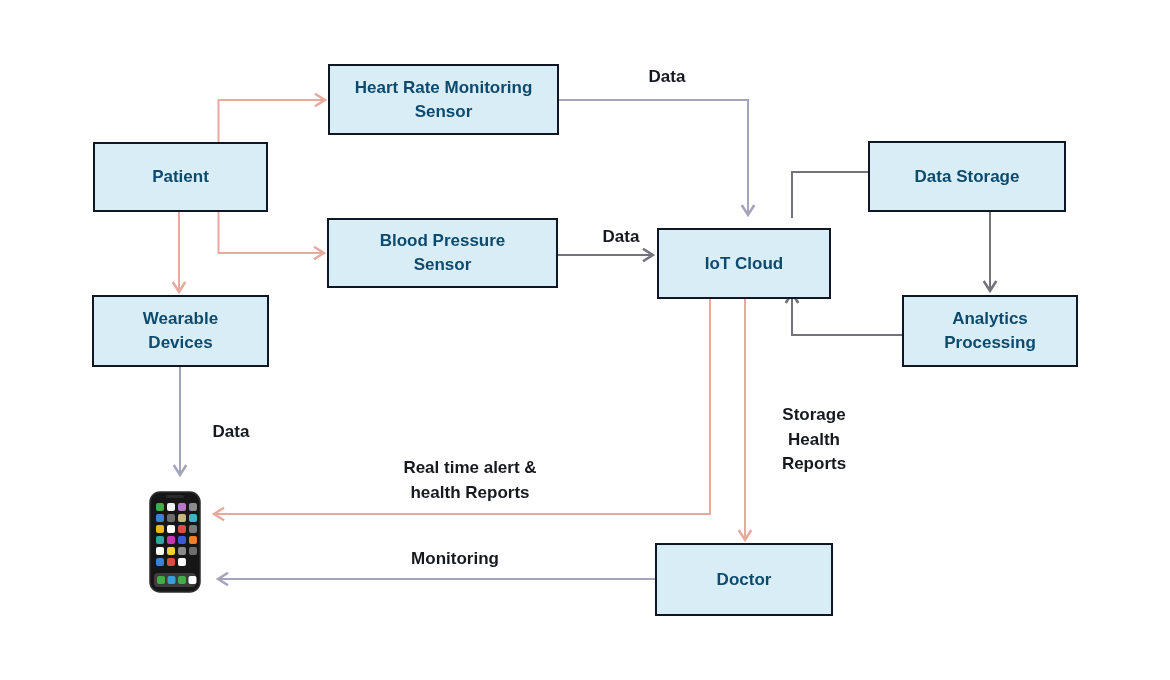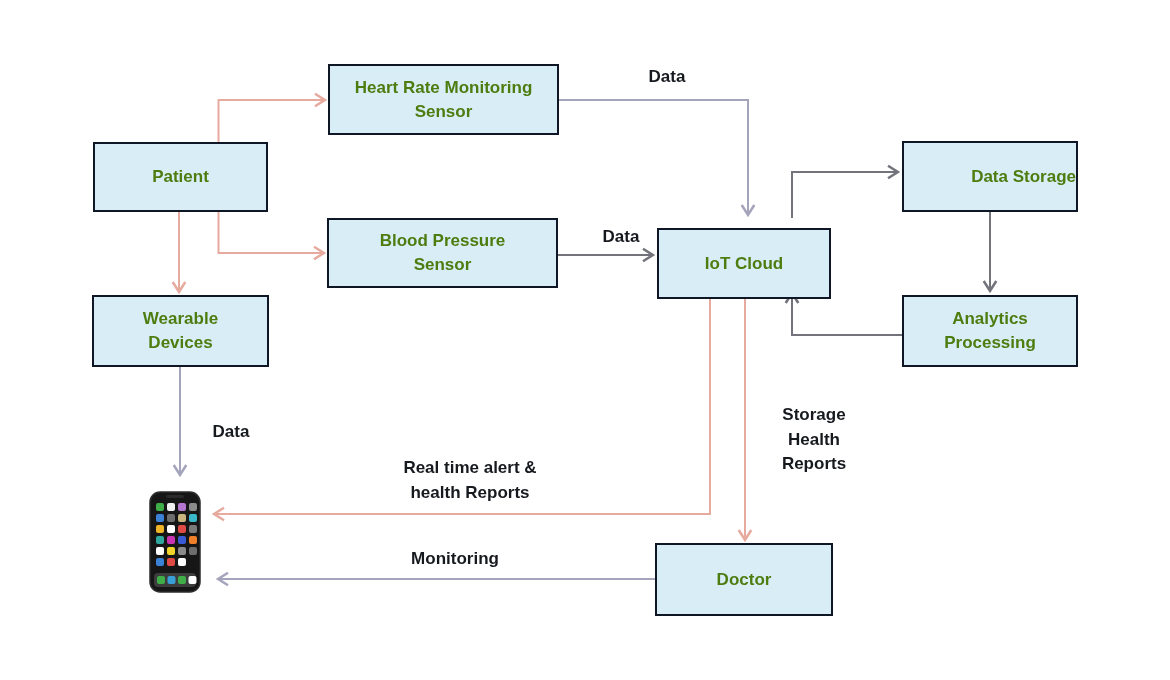--- a/index.html
+++ b/index.html
@@ -21,21 +21,21 @@
     box-sizing: border-box;
     background: #d9edf7;
     border: 2px solid #0f1626;
     display: flex;
     align-items: center;
     justify-content: center;
     text-align: center;
     font-weight: 700;
     font-size: 17px;
     line-height: 1.4;
-    color: #4d7c0f;
+    color: #0c4a6e;
   }
   .node .node-label { display: inline-block; }
   .w-heart  .node-label { max-width: 180px; }
   .w-bp     .node-label { max-width: 160px; }
   .w-ana    .node-label { max-width: 150px; }
   .w-wear   .node-label { max-width: 110px; }
   .edge-label {
     position: absolute;
     transform: translate(-50%, -50%);
     font-weight: 700;
@@ -96,21 +96,21 @@
   </div>
 
   <div class="node w-bp" style="left:327px; top:218px; width:231px; height:70px;">
     <span class="node-label">Blood Pressure Sensor</span>
   </div>
 
   <div class="node" style="left:657px; top:228px; width:174px; height:71px;">
     <span class="node-label">IoT Cloud</span>
   </div>
 
-  <div class="node" style="left:902px; top:141px; width:176px; height:71px;justify-content:flex-end;">
+  <div class="node" style="left:868px; top:141px; width:198px; height:71px;">
     <span class="node-label">Data Storage</span>
   </div>
 
   <div class="node w-ana" style="left:902px; top:295px; width:176px; height:72px;">
     <span class="node-label">Analytics Processing</span>
   </div>
 
   <div class="node w-wear" style="left:92px; top:295px; width:177px; height:72px;">
     <span class="node-label">Wearable Devices</span>
   </div>

